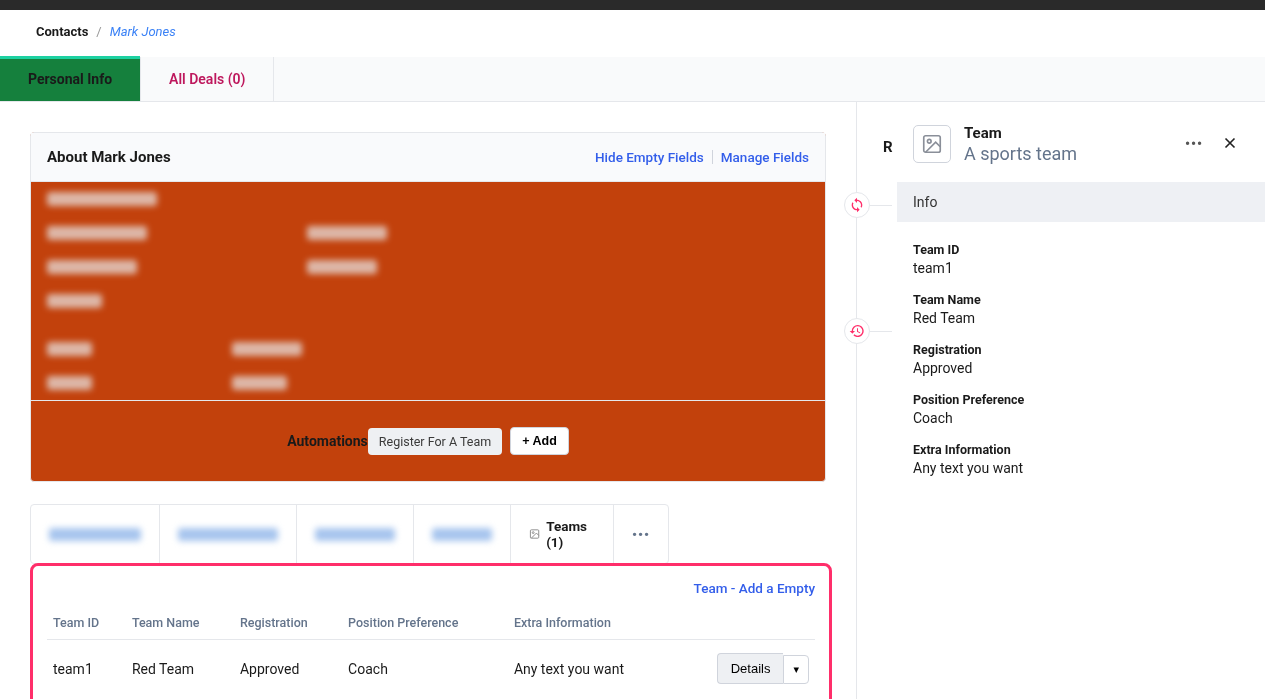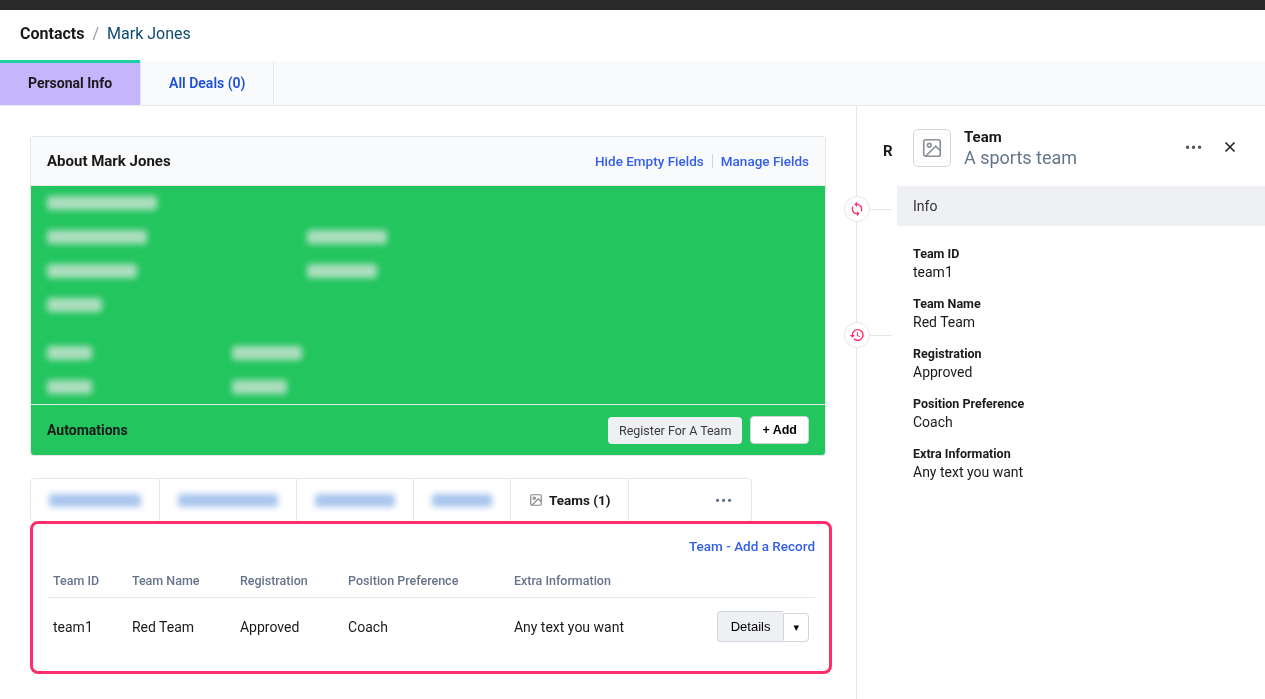--- a/index.html
+++ b/index.html
@@ -18,25 +18,26 @@
       display: flex;
       align-items: center;
       justify-content: space-between;
       padding: 14px 20px 18px 20px;
       background: #fff;
     }
     .breadcrumb {
       display: flex;
       align-items: center;
       gap: 8px;
-      font-size: 16px;
+      font-size: 13px;
+      margin-left: 16px;
     }
     .breadcrumb .root { font-weight: 700; }
     .breadcrumb .sep { color: #999; }
-    .breadcrumb .leaf { color: #0c4a6e; }
+    .breadcrumb .leaf { color: #3b82f6; font-style: italic; }
     .btn-primary {
       background: #335eea;
       color: #fff;
       border: none;
       padding: 9px 17px;
       border-radius: 4px;
       font-weight: 600;
       font-size: 14px;
       cursor: pointer;
     }
@@ -44,26 +45,26 @@
       display: flex;
       background: #f9fafb;
       border-bottom: 1px solid #e5e7eb;
     }
     .tab {
       padding: 14px 28px;
       font-size: 14px;
       cursor: pointer;
       border-right: 1px solid #e5e7eb;
       background: #f9fafb;
-      color: #1d4ed8;
+      color: #be185d;
       font-weight: 600;
       position: relative;
     }
     .tab.active {
-      background: #c4b5fd;
+      background: #15803d;
       color: #1a1a1a;
       font-weight: 700;
     }
     .tab.active::before {
       content: "";
       position: absolute;
       top: -1px;
       left: 0;
       right: 0;
       height: 3px;
@@ -111,21 +112,21 @@
       position: absolute;
       left: 13px;
       height: 1px;
       width: 22px;
       background: #e5e7eb;
     }
     
     .card {
       border: 1px solid #e5e7eb;
       border-radius: 4px;
-      background: #22c55e;
+      background: #c2410c;
       margin-bottom: 22px;
       width: 796px;
     }
     .card-header {
       display: flex;
       align-items: center;
       justify-content: space-between;
       padding: 15px 16px;
       border-bottom: 1px solid #e5e7eb;
       background: #f9fafc;
@@ -149,22 +150,22 @@
     .blur-cell {
       height: 14px;
       background: #e9e9e9;
       border-radius: 3px;
       filter: blur(3px);
       opacity: 0.7;
     }
     .card-footer {
       display: flex;
       align-items: center;
-      justify-content: space-between;
-      padding: 11px 16px;
+      justify-content: center;
+      padding: 26px 16px;
       border-top: 1px solid #e5e7eb;
     }
     .card-footer h4 { font-size: 14px; font-weight: 700; }
     .pill-group { display: flex; gap: 8px; align-items: center; }
     .pill {
       background: #eef0f3;
       color: #3a3a3a;
       padding: 6px 11px;
       border-radius: 4px;
       font-size: 12.5px;
@@ -176,21 +177,21 @@
       border-radius: 4px;
       font-size: 12.5px;
       font-weight: 600;
       cursor: pointer;
     }
     
     .sub-tabs {
       display: flex;
       border: 1px solid #e5e7eb;
       border-radius: 4px;
-      width: 722px;
+      width: 639px;
       align-items: stretch;
     }
     .sub-tab {
       padding: 13px 18px;
       border-right: 1px solid #e5e7eb;
       font-size: 13.5px;
       color: #64748b;
       display: flex;
       align-items: center;
       gap: 6px;
@@ -428,21 +429,21 @@
           </svg>
         <span>Teams (1)</span>
       </div>
       <div class="sub-tab more">
         <span style="font-weight:900;letter-spacing:1px;">•••</span>
       </div>
     </div>
 
     <div class="table-card">
       <div class="add-record">
-        <span class="link">Team - Add a Record</span>
+        <span class="link">Team - Add a Empty</span>
       </div>
       <table class="records">
         <thead>
           <tr>
             <th>Team ID</th>
             <th>Team Name</th>
             <th>Registration</th>
             <th>Position Preference</th>
             <th>Extra Information</th>
             <th></th>

